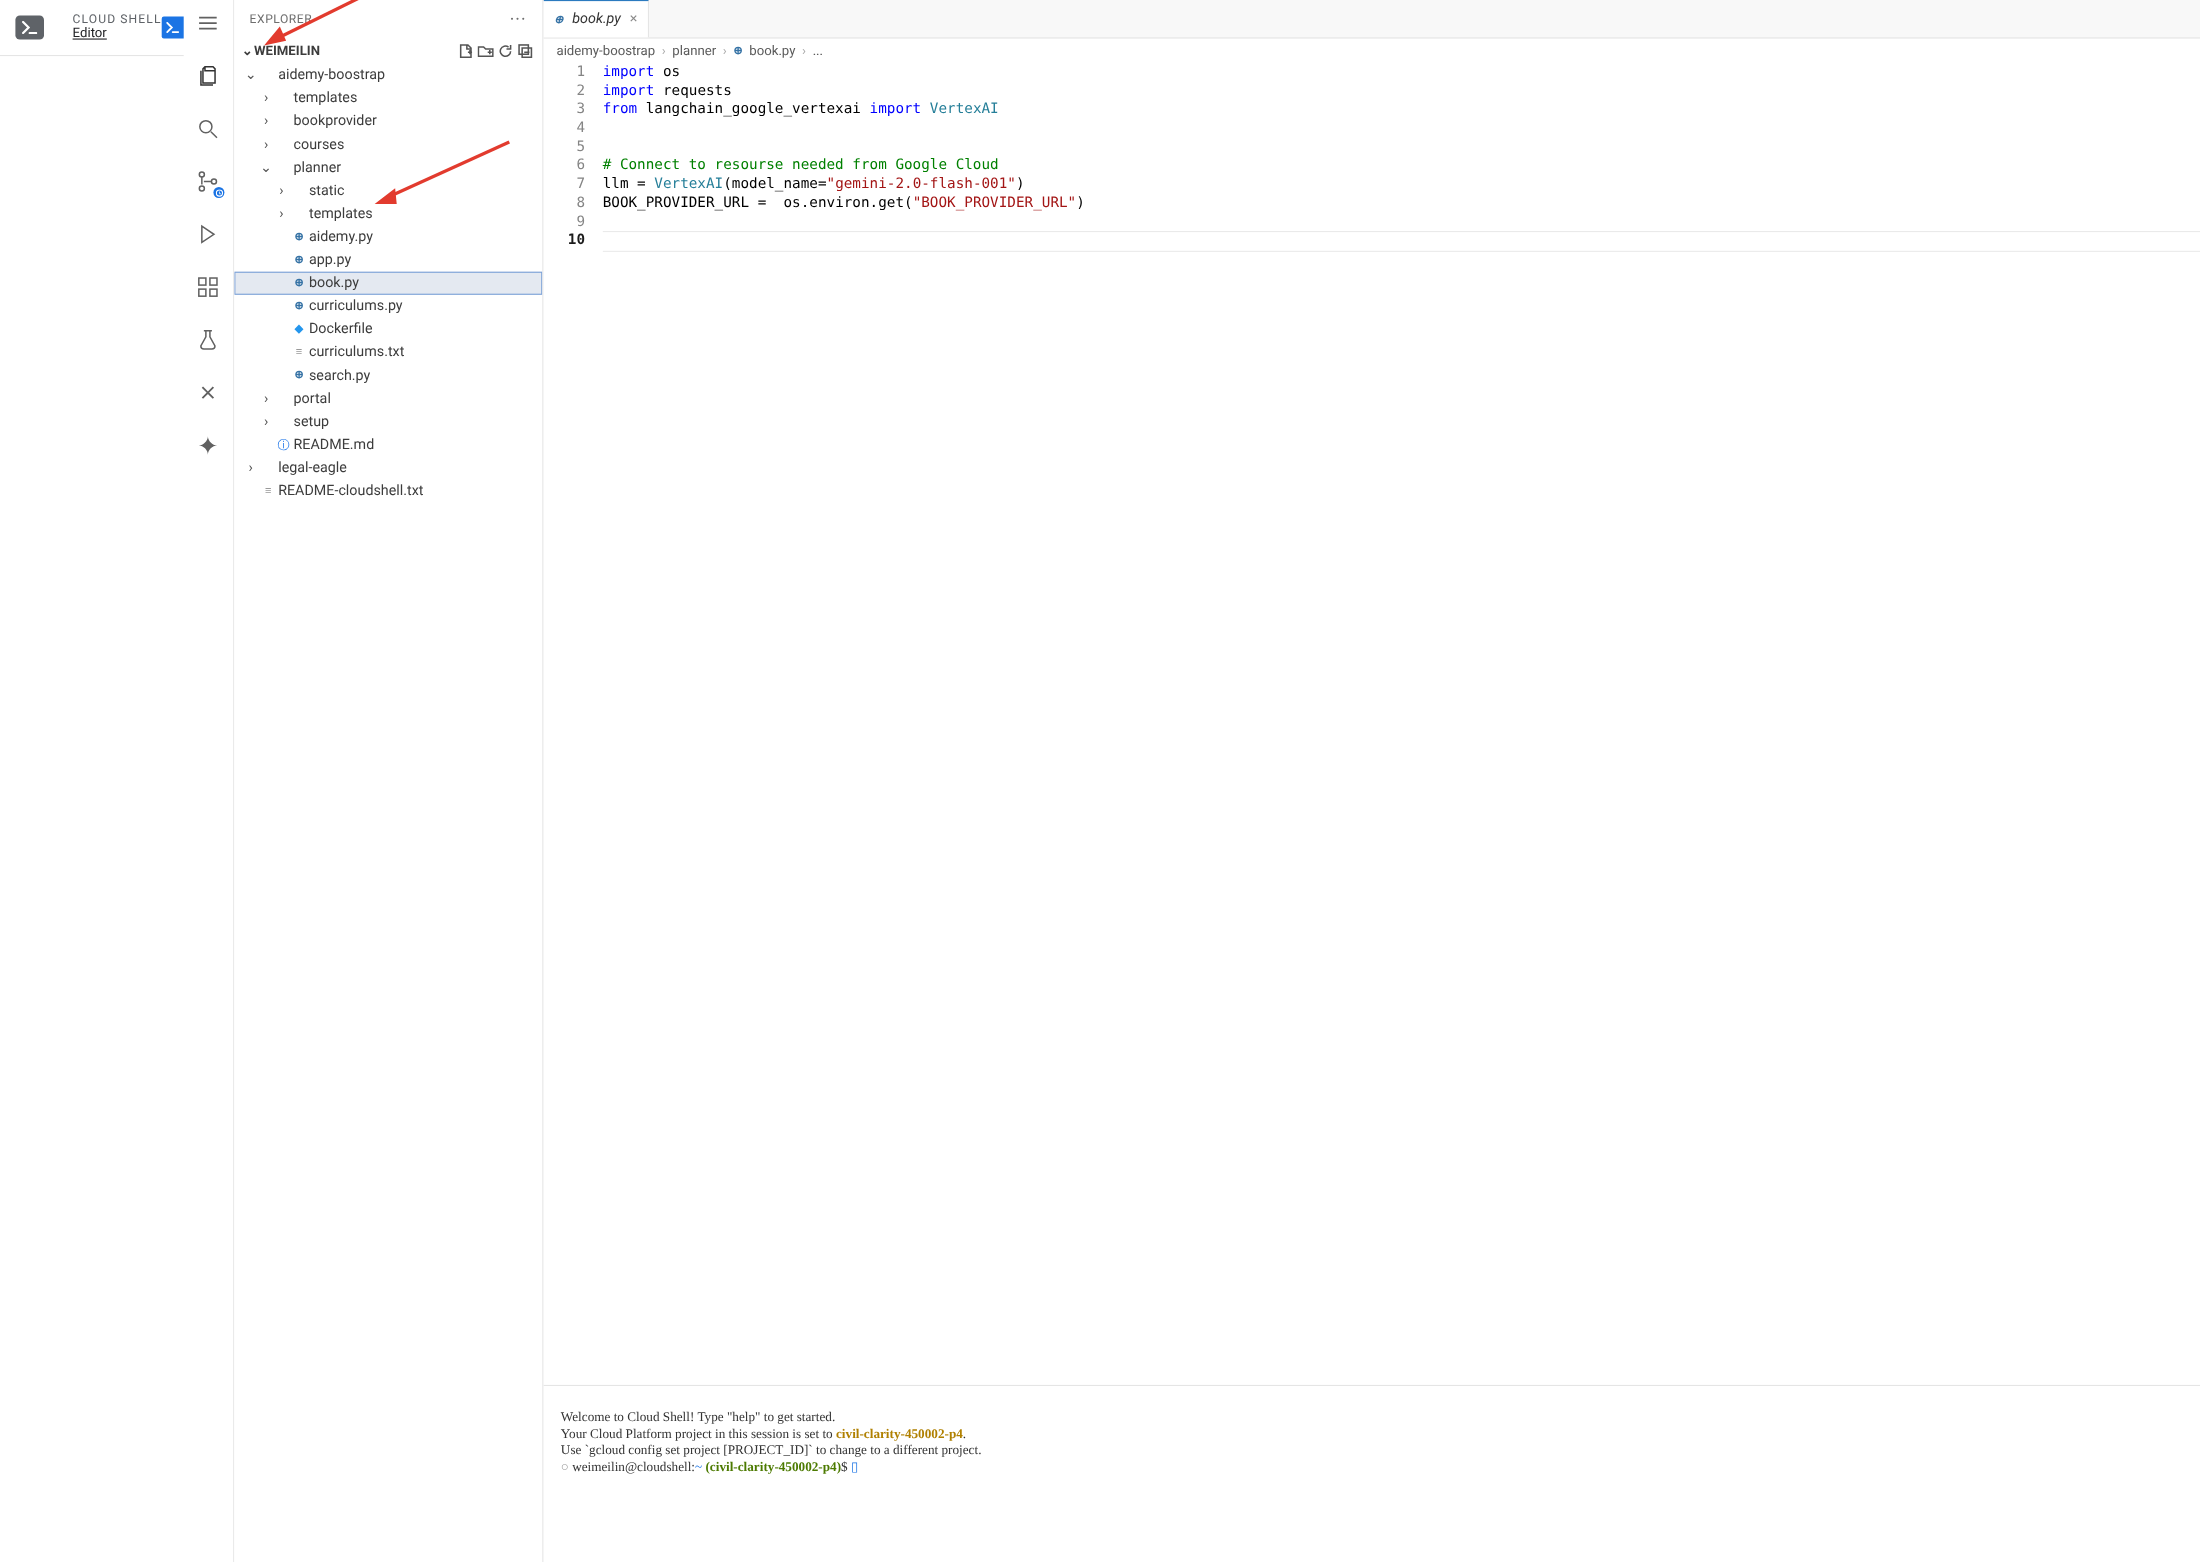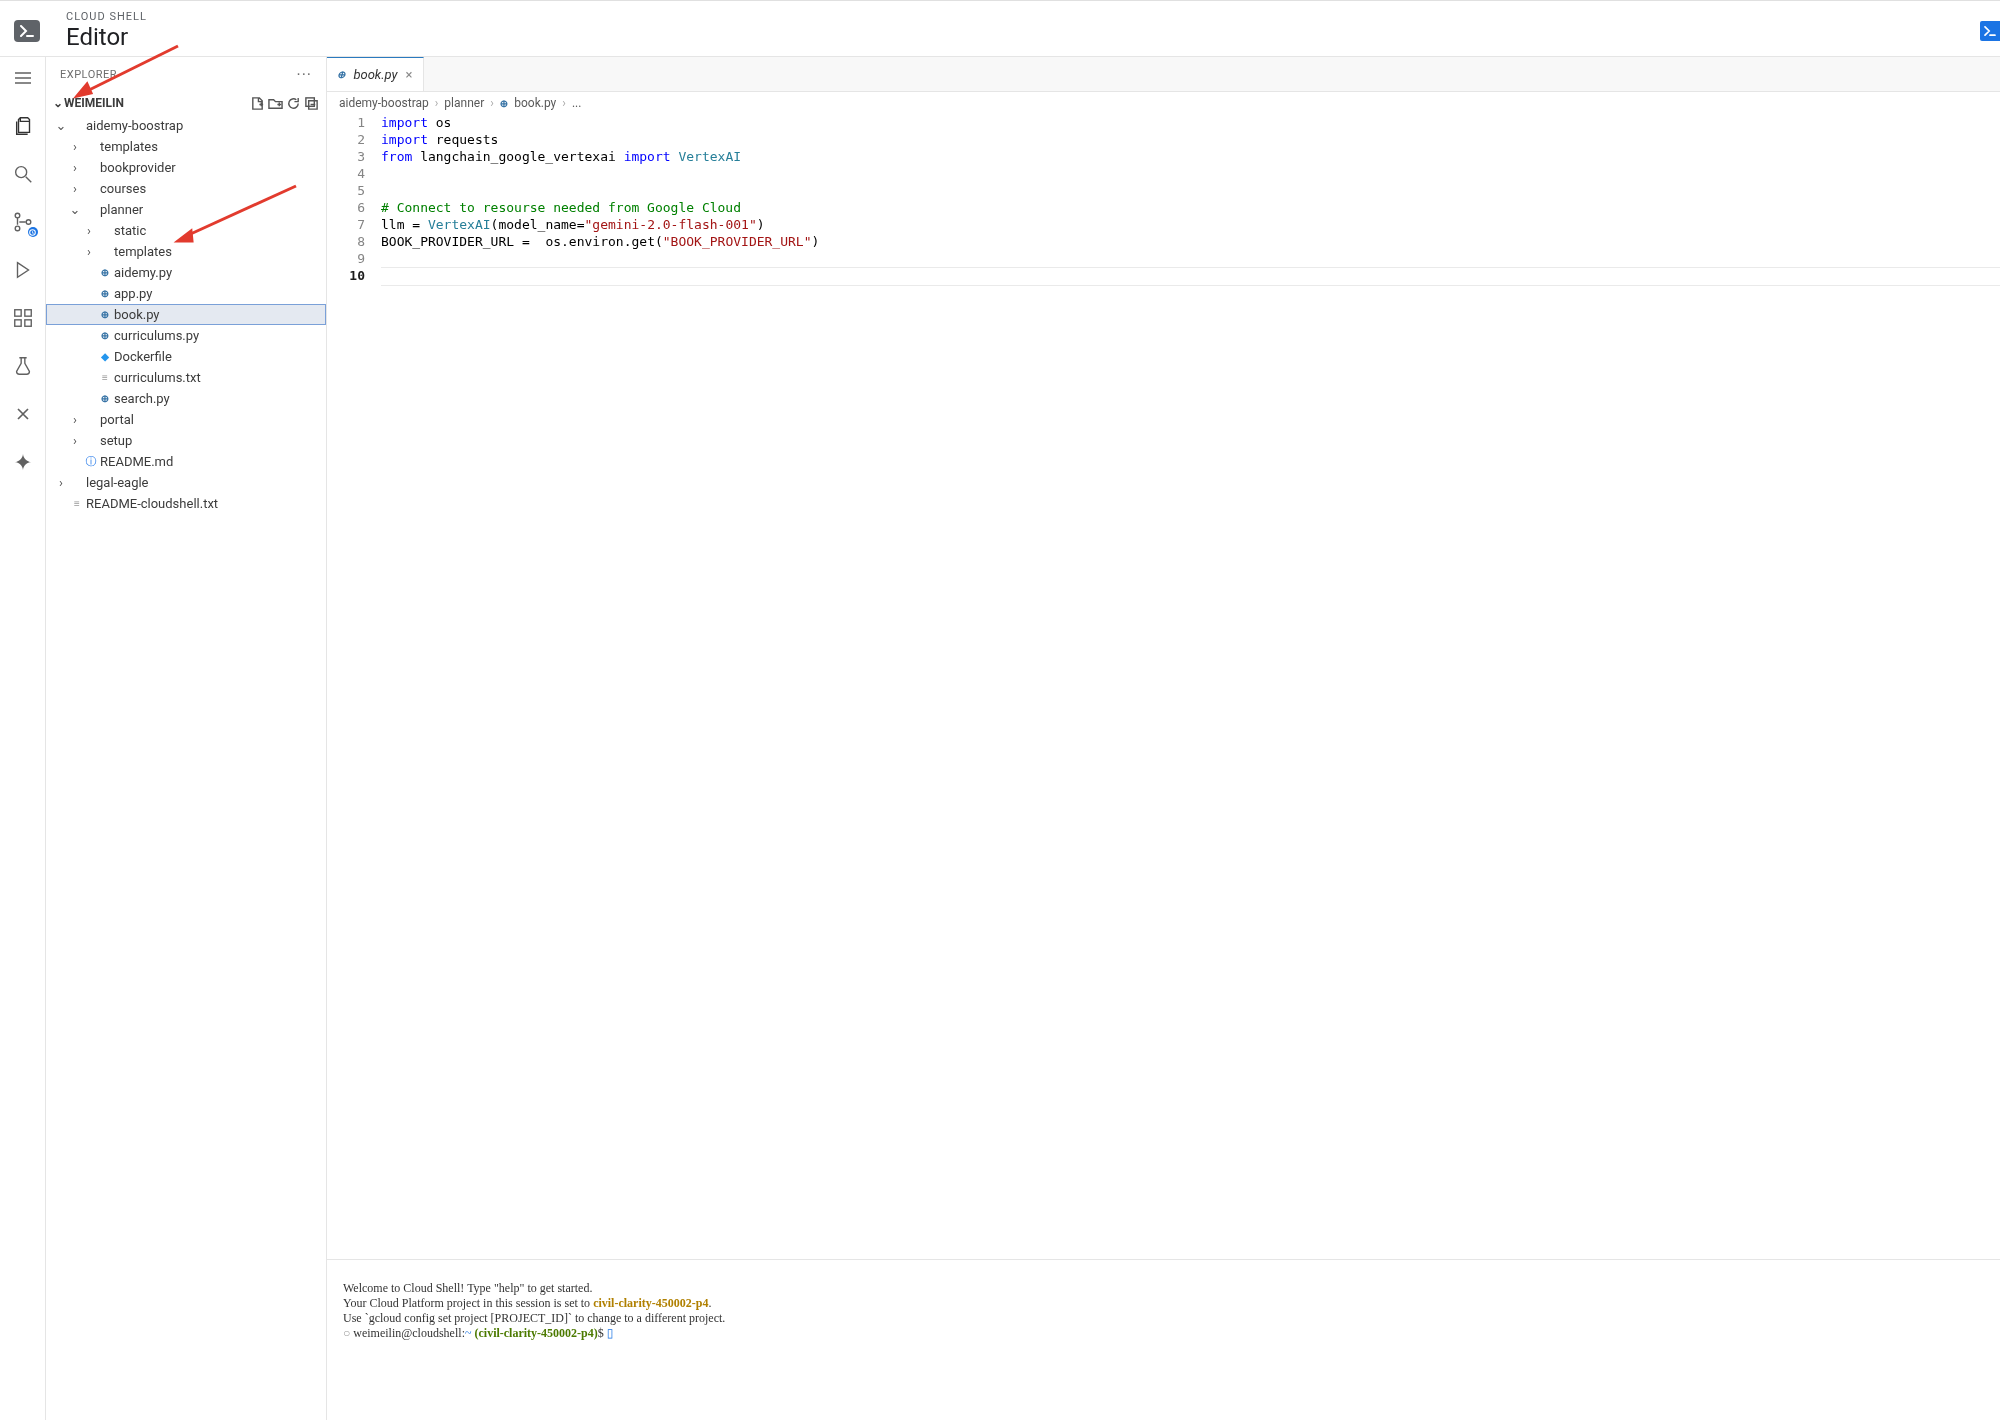--- a/index.html
+++ b/index.html
@@ -13,34 +13,34 @@
     --red:    #a31515;
     --green:  #008000;
     --teal:   #267f99;
     --purple: #0000b4;
     --gutter: #858585;
     --accent-blue: #2b7abf;
     --py-icon:#3572a5;
     --arrow:  #e23b2e;
   }
   html,body{margin:0;padding:0;height:100%;font-family:var(--ui-font);color:var(--text);font-size:13px;background:#fff;}
-  .root{display:flex;flex-direction:column;height:100vh;}
+  .root{display:flex;height:100vh;}
 
   
   .top-border{height:5px;background:#fff;border-top:1px solid #e0e0e0;}
   .header{
     display:flex;align-items:center;height:50px;padding:0 14px;border-bottom:1px solid var(--border);
   }
   .header .logo{
     width:26px;height:22px;border-radius:4px;background:#5f6368;display:flex;align-items:center;justify-content:center;margin-right:26px;
   }
   .header .logo svg{fill:#fff;}
   .header .title-block{display:flex;flex-direction:column;line-height:1.15;}
   .header .overline{font-size:11px;letter-spacing:1px;color:#5f6368;}
-  .header .title{font-size:24px;color:#202124;}
+  .header .title{font-size:12px;color:#202124;text-decoration:underline;}
   .header-spacer{flex:1;}
   .header .right-gizmo{
     width:20px;height:20px;background:#1b74e4;border-radius:2px;border-top-right-radius:0;border-bottom-right-radius:0;
     display:flex;align-items:center;justify-content:center;color:#fff;font-size:11px;font-weight:bold;
     margin-right:-14px;
   }
 
   
   .body{flex:1;display:flex;min-height:0;}
   .actbar{

